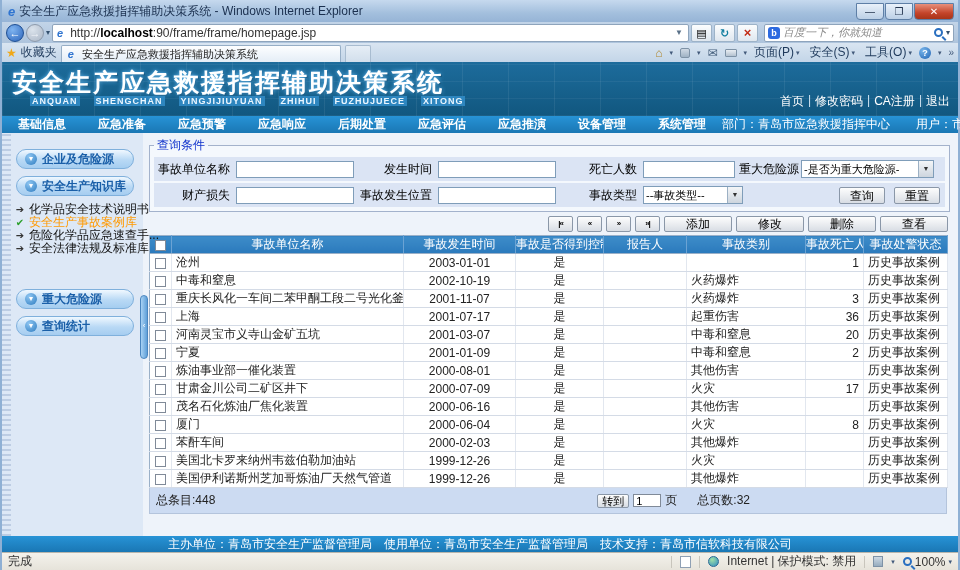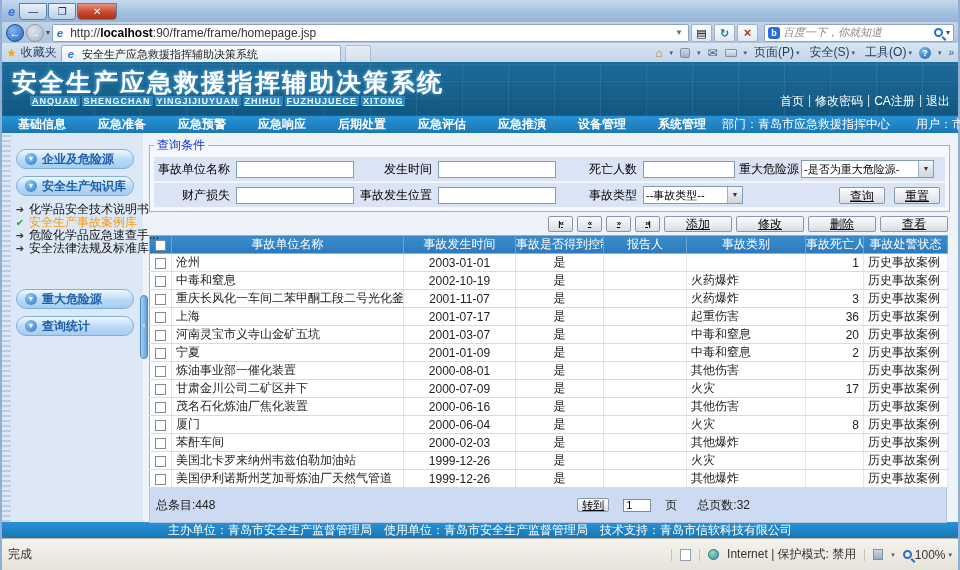--- a/index.html
+++ b/index.html
@@ -67,21 +67,21 @@
 
   
   .appheader { height:54px; position:relative; flex:0 0 auto; color:#fff;
     background:linear-gradient(#1d6c9c,#11577f);
     background-image:
       repeating-linear-gradient(90deg, rgba(255,255,255,.07) 0 1px, transparent 1px 46px),
       repeating-linear-gradient(0deg, rgba(255,255,255,.05) 0 1px, transparent 1px 17px),
       linear-gradient(#1d6c9c,#11577f); }
   .app-title { position:absolute; left:10px; top:4px; font-size:25px; font-weight:bold; letter-spacing:2px;
     color:#fff; text-shadow:0 0 4px #5fb4e8, 0 0 2px #2e86c2, 1px 1px 1px #0a3a58; white-space:nowrap; }
-  .pinyin { position:absolute; left:28px; top:34px; display:flex; gap:2px;text-decoration:underline; }
+  .pinyin { position:absolute; left:28px; top:34px; display:flex; gap:14px; }
   .py-chip { background:#2e86bf; color:#eaf6ff; font-size:9px; font-weight:bold; letter-spacing:1px; padding:0 2px; }
   .top-links { position:absolute; right:8px; bottom:6px; display:flex; gap:4px; font-size:12px; color:#fff; }
   .top-link { white-space:nowrap; }
   .tl-sep { color:#cfe4f2; }
 
   
   .appnav { height:17px; background:linear-gradient(#2793d6,#1a77b4); display:flex; align-items:flex-start;
     color:#fff; font-weight:bold; font-size:12px; flex:0 0 auto; }
   .nav-item { padding:0 16px; white-space:nowrap; }
   .nav-right { margin-left:auto; display:flex; gap:26px; font-weight:normal; margin-right:12px; white-space:nowrap; }
@@ -117,21 +117,21 @@
   .q-label { text-align:right; padding-right:6px; color:#000; white-space:nowrap; }
   .q-input { width:118px; height:17px; border:1px solid #7f9db9; background:#fff; font-size:11px; padding:0 2px; }
   .q-input.narrow { width:92px; }
   .sel { height:18px; background:#fff; border:1px solid #7f9db9; display:flex; align-items:center; font-size:11px; }
   .sel .sel-text { flex:1; padding:0 2px; white-space:nowrap; overflow:hidden; }
   .sel .sel-btn { width:15px; height:16px; background:linear-gradient(#f4f6f8,#cdd5de); border-left:1px solid #9cb0c4;
     text-align:center; font-size:7px; line-height:15px; color:#333; }
   .sel.w135 { width:133px; } .sel.w92 { width:100px; }
   .q-buttons { justify-self:end; display:flex; gap:9px; padding-right:5px; }
   .push-btn { height:17px; border:1px solid #8a97a8; border-radius:2px; background:linear-gradient(#fdfdfd,#d8dde4);
-    font-size:12px; color:#000; text-align:center; font-family:inherit;text-decoration:underline; }
+    font-size:12px; color:#000; text-align:center; font-family:inherit; }
   .q-btn { width:46px; }
 
   .actions { display:flex; justify-content:flex-end; align-items:center; gap:4px; margin:4px 2px 3px 0; }
   .pg-btn { width:25px; height:16px; font-size:8px; font-weight:bold; line-height:14px; letter-spacing:-1px; }
   .act-btn { width:68px; height:16px; line-height:14px; }
 
   table.grid { border-collapse:collapse; width:798px; table-layout:fixed; background:#fff;
     border:1px solid #9ab0c8; }
   table.grid th { background:linear-gradient(#3d8cc9,#2b7abc); color:#fff; font-weight:normal; font-size:12px;
     height:17px; border-right:1px solid #6ba3d4; border-bottom:1px solid #9ab0c8; text-align:center;
@@ -139,50 +139,51 @@
   table.grid td { height:16px; border-right:1px solid #e2e7ef; border-bottom:1px solid #d4dbe6;
     font-size:12px; color:#222; white-space:nowrap; overflow:hidden; padding:0 4px; }
   td.c-cb, th.c-cb { text-align:center; padding:0; }
   .cb { display:inline-block; width:11px; height:11px; background:#fff; border:1px solid #808a98; vertical-align:middle; }
   td.c-name { text-align:left; }
   td.c-date, td.c-ctrl { text-align:center; }
   td.c-deaths { text-align:right; padding-right:6px; }
   td.c-status { text-align:left; }
   tr.hl td { background:#f7dcba; }
 
-  .grid-footer { width:798px; height:35px; background:#ccdbf2; border:1px solid #b4c4dc; border-top:none;
+  .grid-footer { width:798px; height:26px; background:#ccdbf2; border:1px solid #b4c4dc; border-top:none;
     display:flex; align-items:center; font-size:12px; color:#222; padding:0 6px; }
   .gf-total { white-space:nowrap; }
-  .gf-goto { margin-left:auto; display:flex; align-items:center; gap:14px; }
+  .gf-goto { margin-left:auto; display:flex; align-items:center; gap:4px; }
   .goto-btn { width:32px; height:14px; line-height:12px; font-size:11px; }
   .goto-input { width:28px; height:13px; border:1px solid #808a98; background:#fff; font-size:11px; padding:0 2px; }
   .gf-pages { margin:0 190px 0 20px; white-space:nowrap; }
 
   
   .pagefooter { height:16px; background:linear-gradient(#2793d6,#1a77b4); color:#fff; text-align:center;
     font-size:12px; line-height:16px; flex:0 0 auto; white-space:nowrap; }
-  .statusbar { height:32px; background:linear-gradient(#f4f2ec,#e6e3da); border-top:1px solid #b8b5ac;
+  .statusbar { height:18px; background:linear-gradient(#f4f2ec,#e6e3da); border-top:1px solid #b8b5ac;
     display:flex; align-items:center; padding:0 6px; gap:8px; color:#333; flex:0 0 auto; }
   .status-done { flex:1; }
   .sb-sep { width:1px; height:12px; background:#c8c5bc; }
   .doc-icon { width:11px; height:12px; background:#fff; border:1px solid #8fa0b4; }
   .globe-icon { width:11px; height:11px; border-radius:50%;
     background:radial-gradient(circle at 35% 30%,#9fe0a8,#2e8cc0); border:1px solid #2a6a94; }
   .zone-text { white-space:nowrap; }
   .flag-icon { width:10px; height:11px; background:linear-gradient(#cdd9e4,#97acbe); border:1px solid #7e92a6; }
   .zoom-area { display:flex; align-items:center; gap:3px; }
   .mag.blue { border-color:#2a6fc0; }
 </style>
 </head>
 <body>
 
 <div class="window">
 
   <div class="titlebar">
     <span class="ie-icon">e</span>
+    <span class="win-title">安全生产应急救援指挥辅助决策系统 - Windows Internet Explorer</span>
     <span class="win-btns">
       <span class="win-btn">—</span>
       <span class="win-btn">❐</span>
       <span class="win-btn close">✕</span>
     </span>
   </div>
 
   <div class="addrbar">
     <span class="nav-circle back">←</span>
     <span class="nav-circle fwd">→</span>

